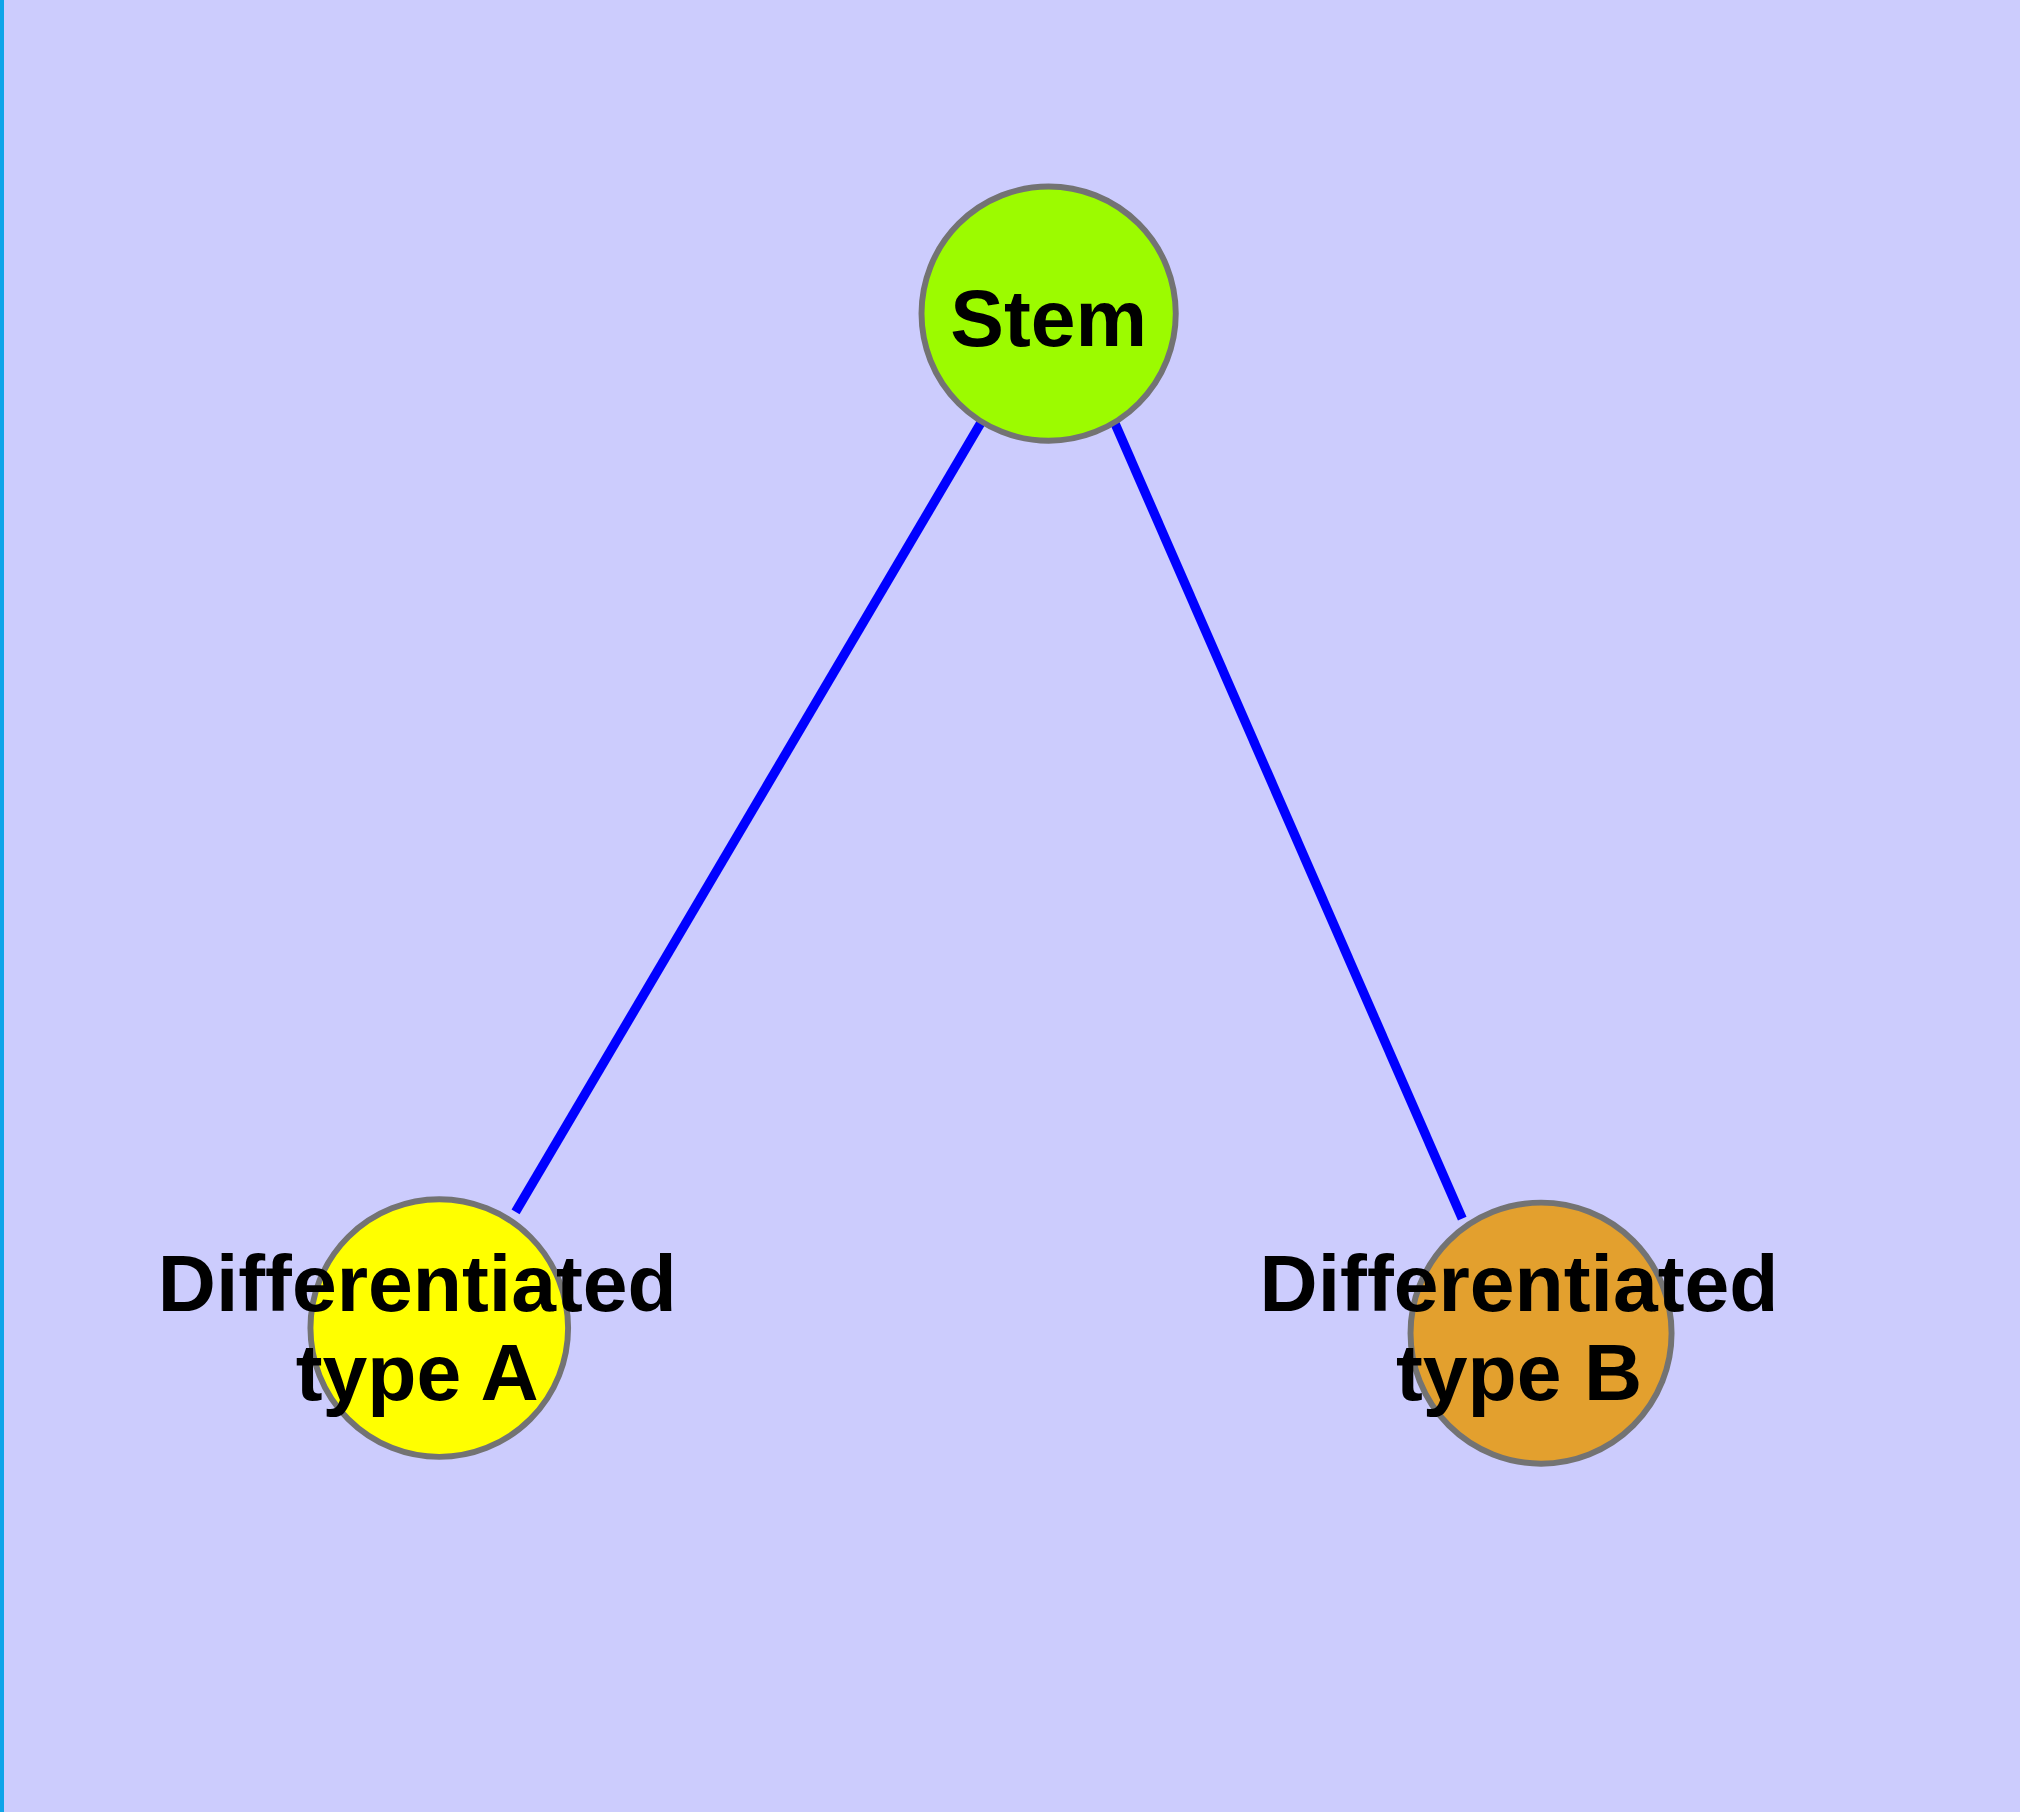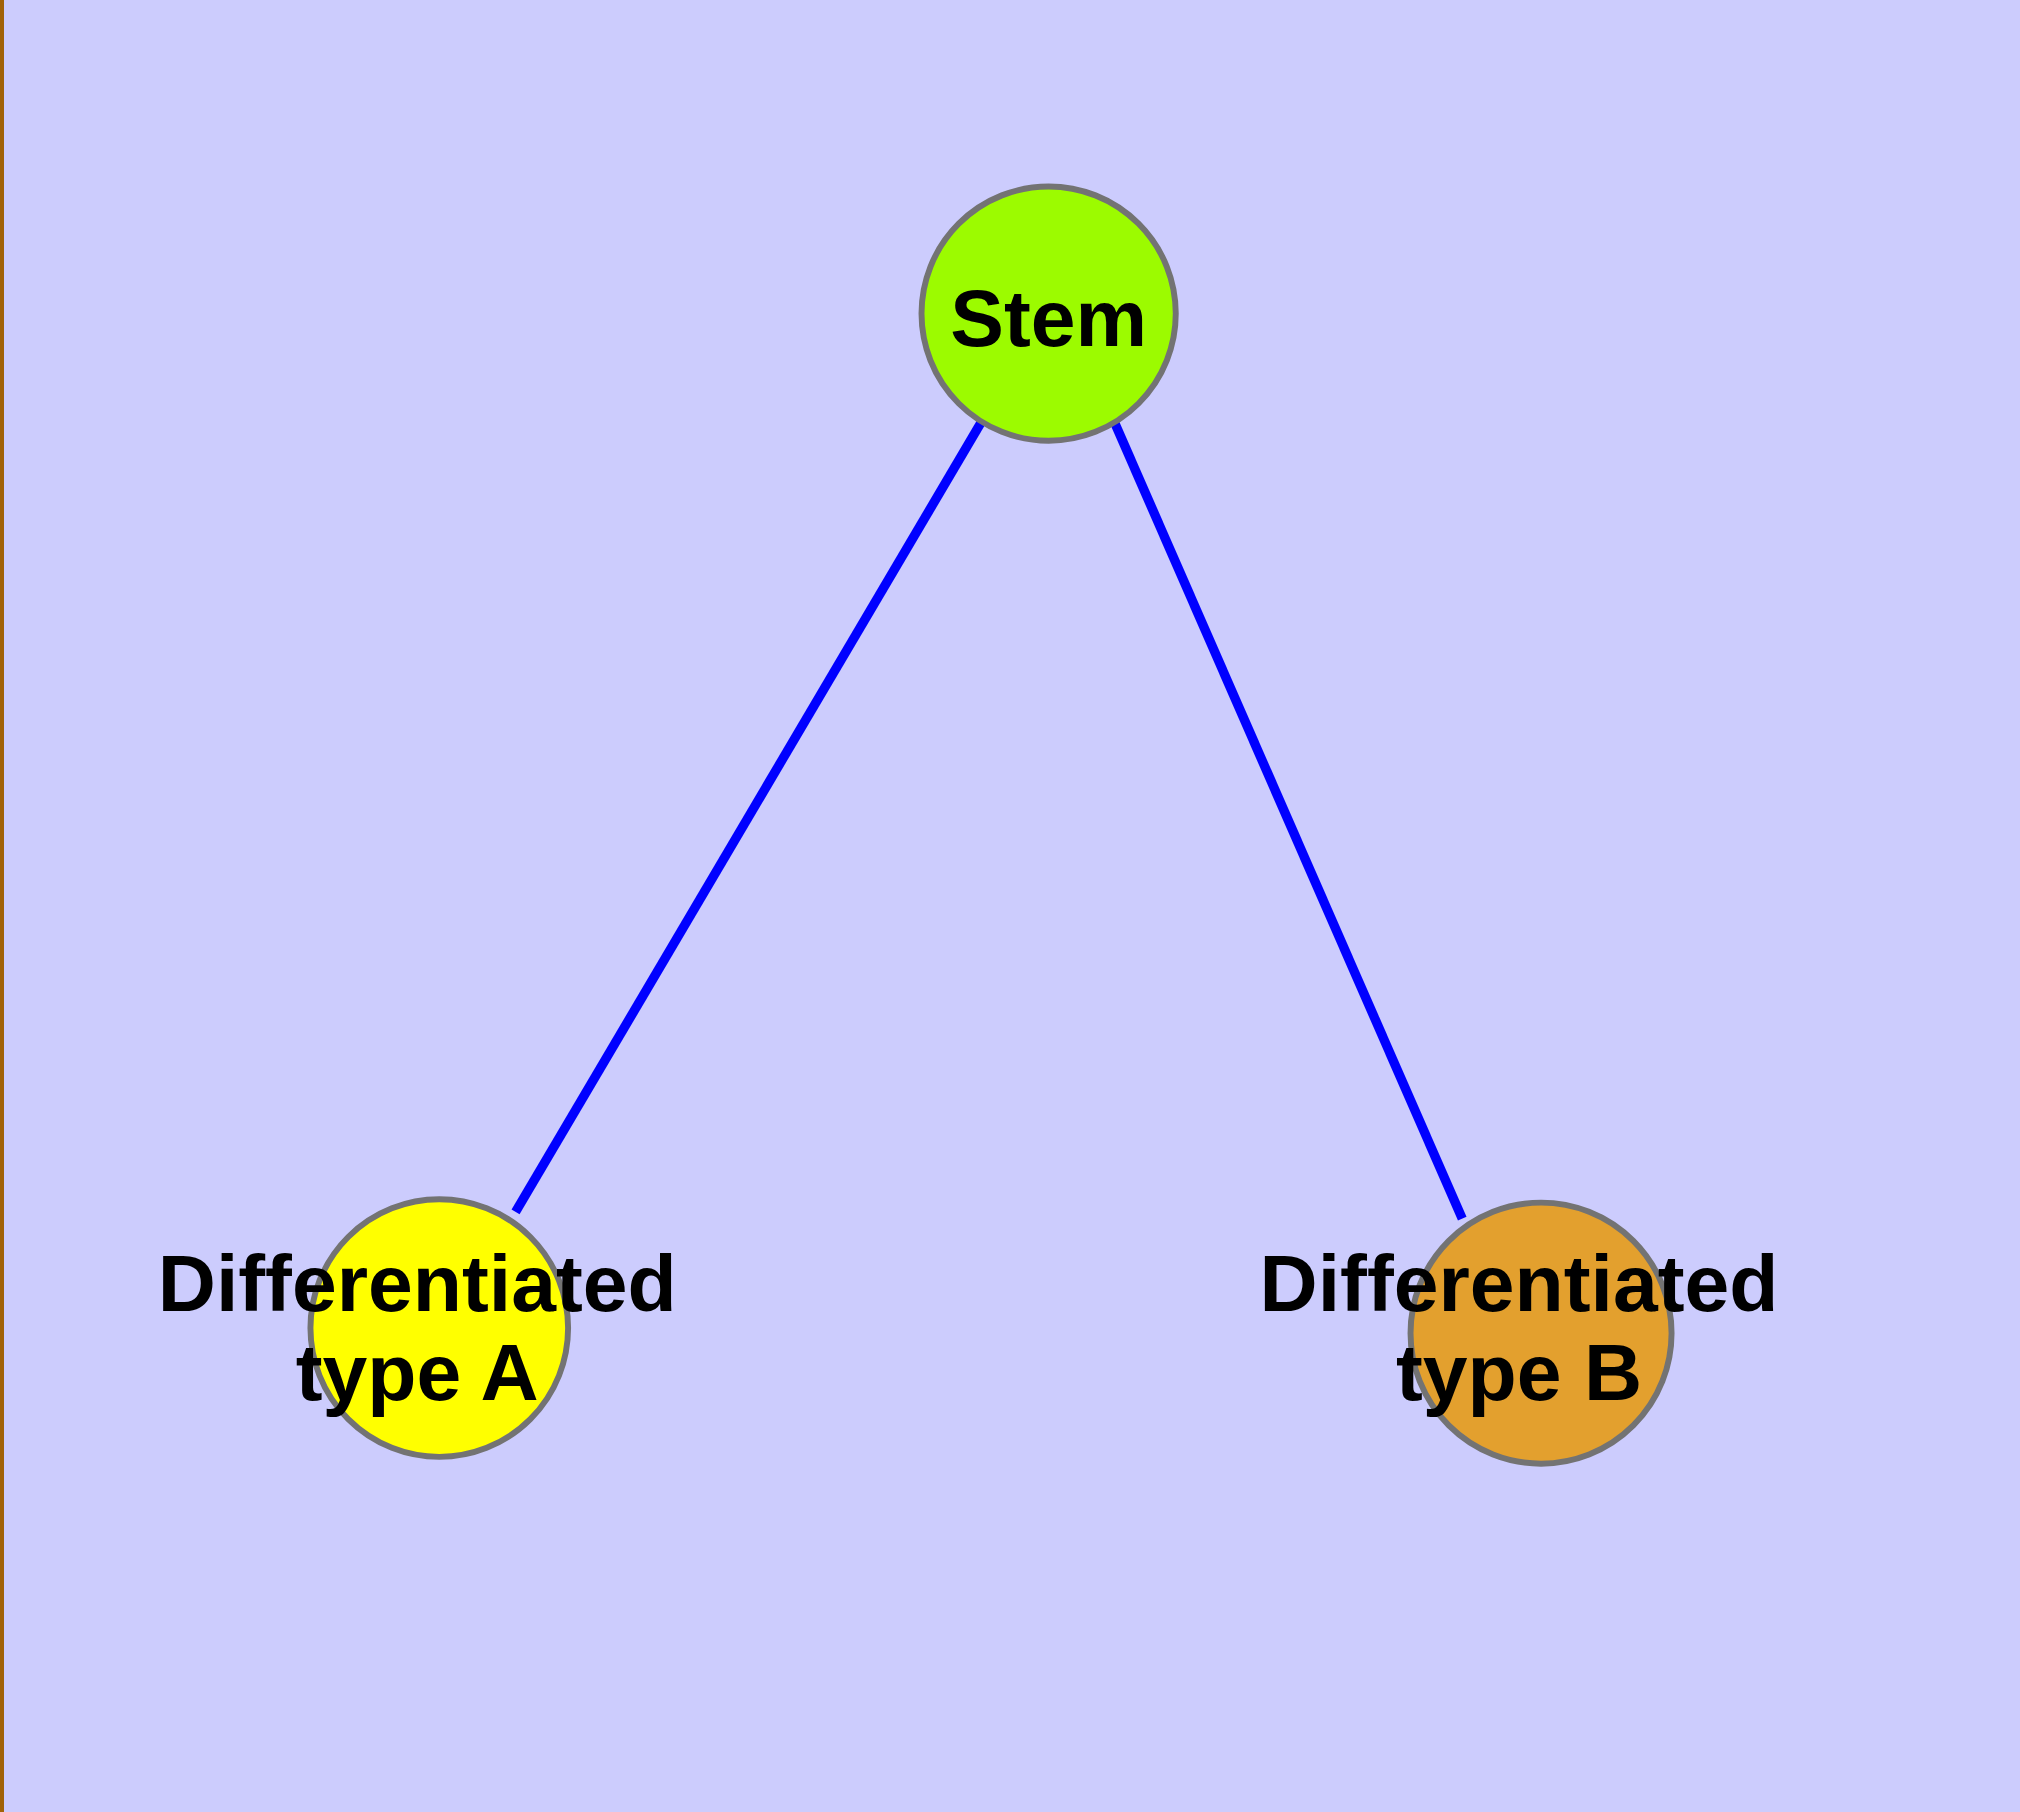--- a/index.html
+++ b/index.html
@@ -5,21 +5,21 @@
   html, body {
     margin: 0;
     padding: 0;
     background: #ffffff;
   }
   #canvas {
     position: relative;
     width: 2021px;
     height: 1812px;
     overflow: hidden;
-    background: #a16207;
+    background: #0ea5e9;
     font-family: "Liberation Sans", sans-serif;
   }
   #bg-rect {
     position: absolute;
     left: 4.2px;
     top: 0px;
     width: 2016px;
     height: 1812px;
     background: #ccccfd;
   }

